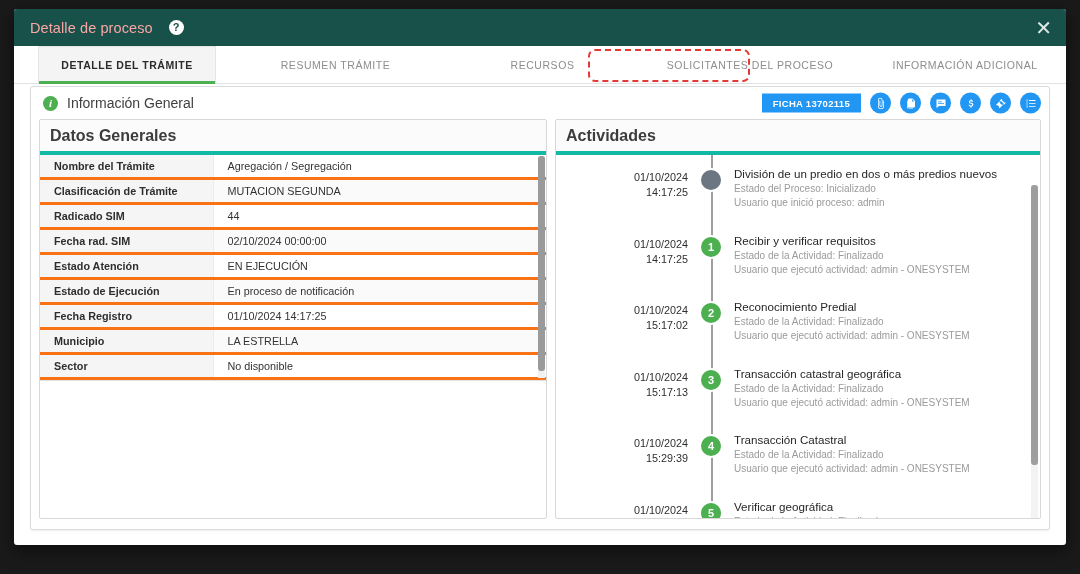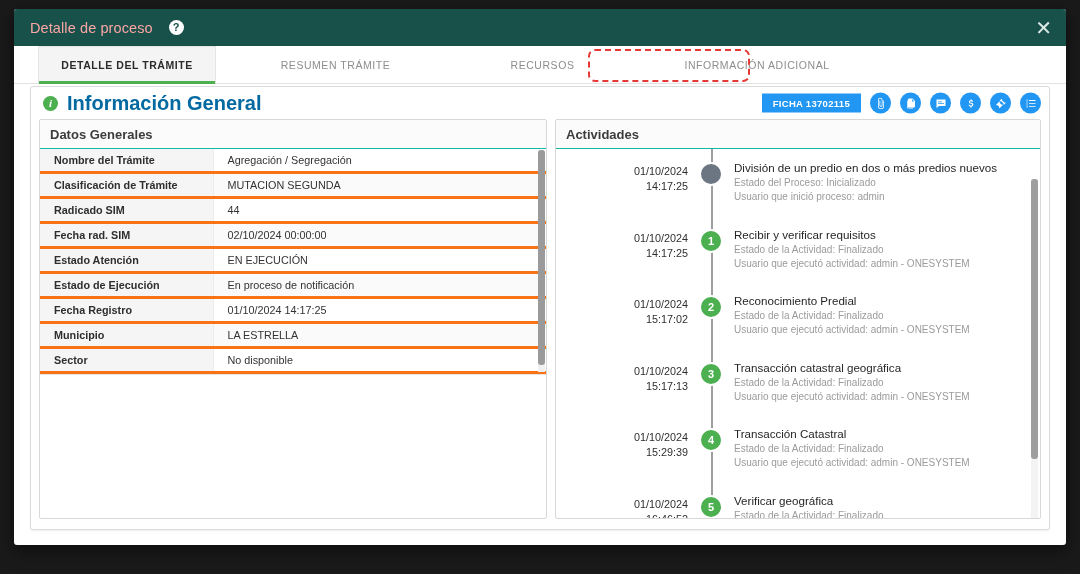--- a/index.html
+++ b/index.html
@@ -129,23 +129,22 @@
   }
   .info-dot {
     width: 15px; height: 15px; border-radius: 50%;
     background: #4caf50; color: #fff;
     font-size: 11px; font-weight: bold; font-style: italic;
     display: flex; align-items: center; justify-content: center;
     font-family: "Liberation Serif", serif;
   }
   .section-title {
     margin-left: 9px;
-    font-size: 20px;
-    color: #0369a1;
-    font-weight: bold;
+    font-size: 14px;
+    color: #404040;
   }
 
   .head-actions {
     position: absolute;
     right: 8px; top: 50%;
     transform: translateY(-50%);
     display: flex; align-items: center; gap: 9px;
   }
   .ficha-badge {
     background: #2196f3;
@@ -178,26 +177,26 @@
 
   .subpanel {
     border: 1px solid #d8d8d8;
     background: #ffffff;
     border-radius: 2px;
     height: 100%;
     position: relative;
     overflow: hidden;
   }
   .subpanel-title {
-    font-size: 13px;
+    font-size: 16px;
     font-weight: bold;
     color: #3c3c3c;
     padding: 7px 10px 6px 10px;
     background: #fbfbfb;
-    border-bottom: 1px solid #14b8a6;
+    border-bottom: 4px solid #14b8a6;
   }
 
   
   .table-wrap {
     position: relative;
     height: 226px;
     overflow: hidden;
     border-bottom: 1px solid #e4e4e4;
   }
   table { width: 100%; border-collapse: collapse; table-layout: fixed; }
@@ -321,20 +320,23 @@
 
   <div class="tabbar">
     <div class="tab active w1">
       <span>DETALLE DEL TRÁMITE</span>
     </div>
     <div class="tab w2">
       <span>RESUMEN TRÁMITE</span>
     </div>
     <div class="tab w3">
       <span>RECURSOS</span>
+    </div>
+    <div class="tab w4">
+      <span>SOLICITANTES DEL PROCESO</span>
     </div>
     <div class="tab w5">
       <span>INFORMACIÓN ADICIONAL</span>
     </div>
     <div class="tab-highlight"></div>
   </div>
 
   <div class="panel">
 
     <div class="section-head">

